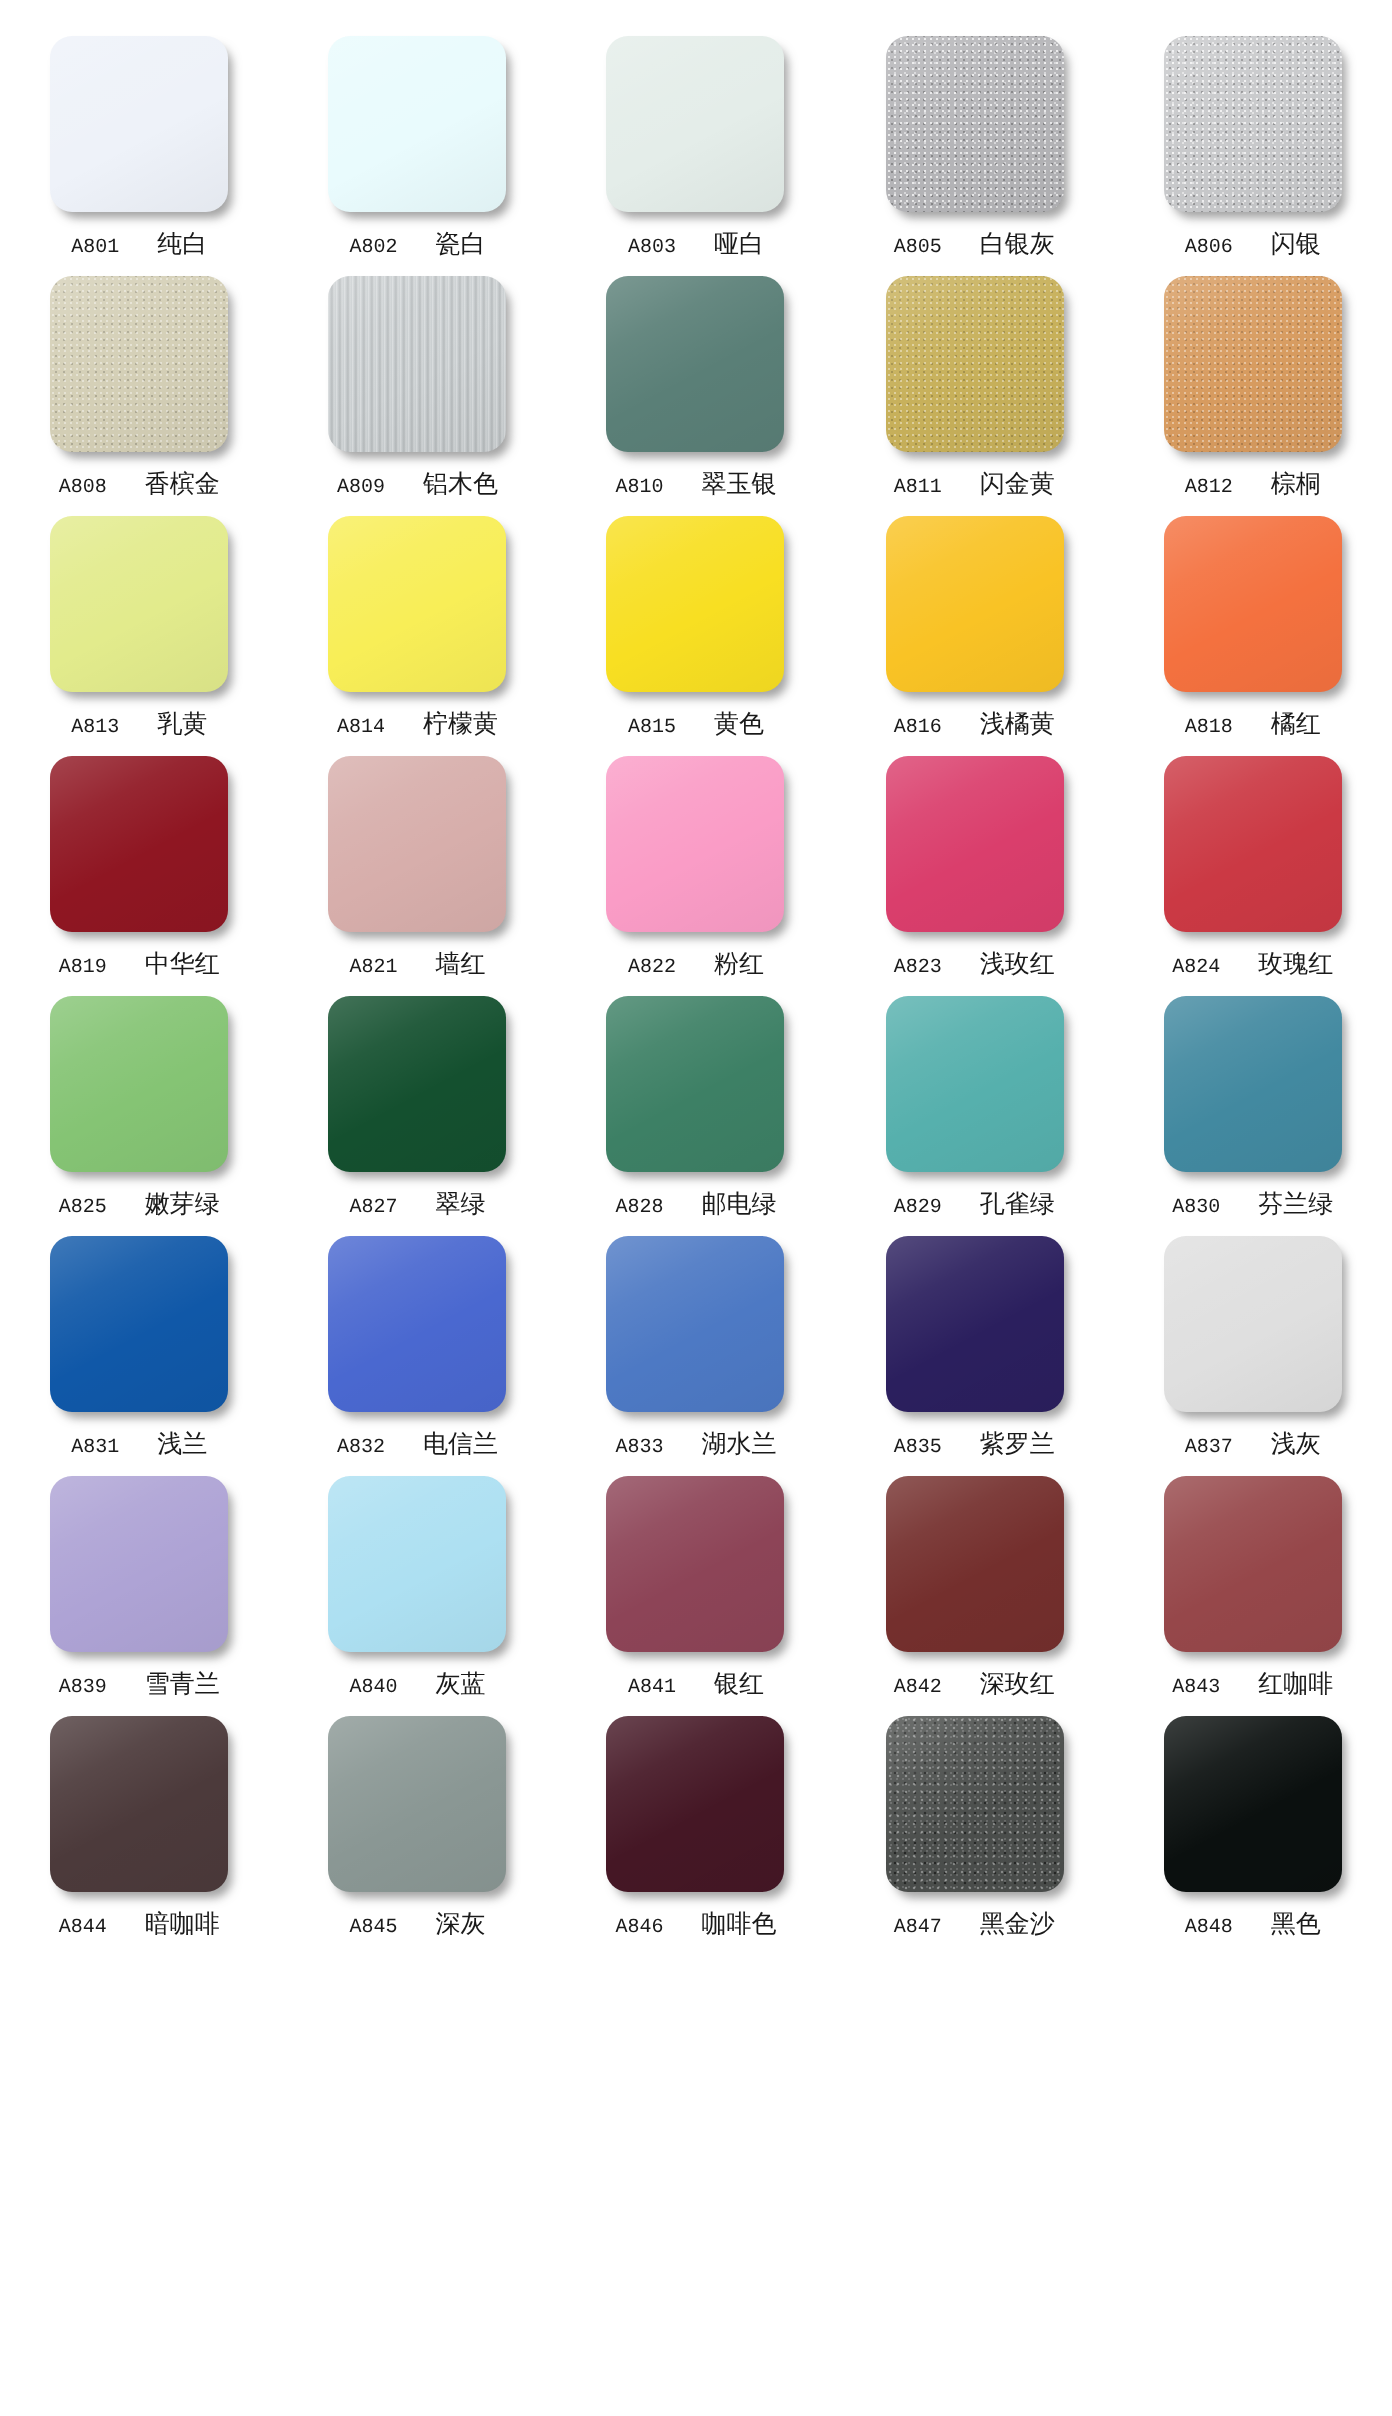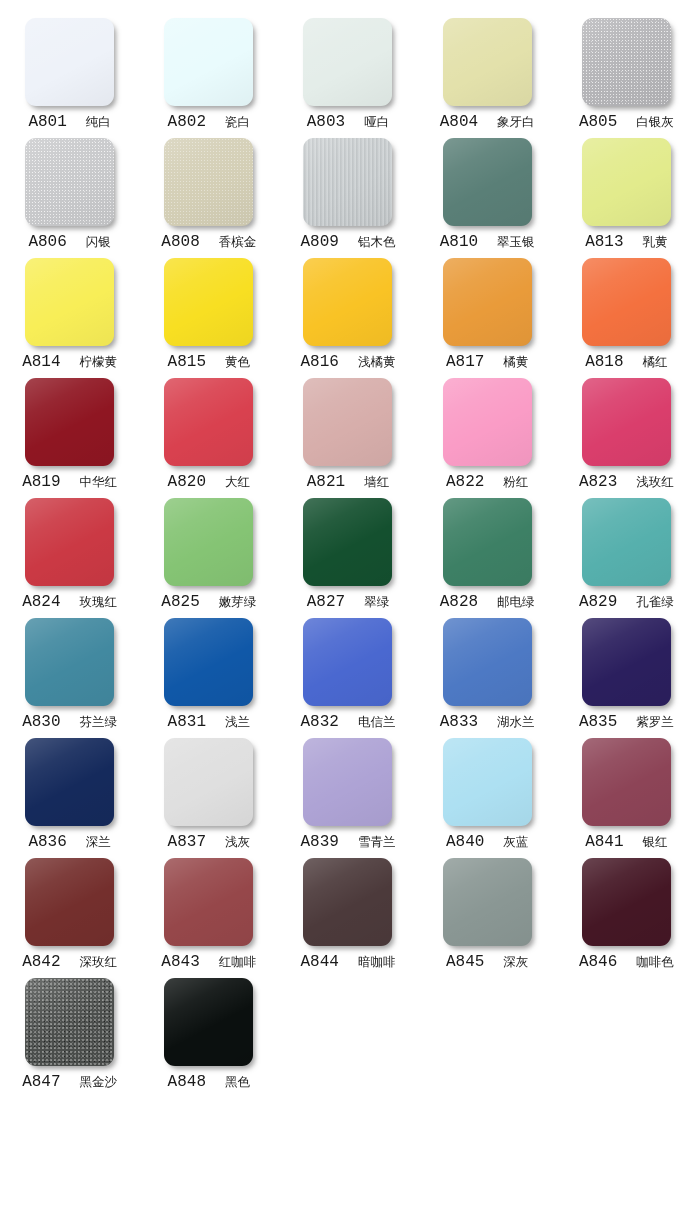--- a/index.html
+++ b/index.html
@@ -121,21 +121,21 @@
   .swatch-label {
     margin-top: 9px;
     font-size: 12px;
     line-height: 14px;
     color: #1a1a1a;
     white-space: nowrap;
     text-align: center;
   }
   .swatch-code {
     font-family: "Liberation Mono", "DejaVu Sans Mono", monospace;
-    font-size: 16px;
+    font-size: 10px;
     letter-spacing: 0px;
   }
   .swatch-name {
     font-family: Liberation Sans, sans-serif;
     font-size: 12.5px;
     margin-left: 19px;
   }
 </style>
 </head>
 <body>
@@ -154,26 +154,20 @@
         </div>
         <div class="swatch-label"><span class="swatch-code">A802</span><span class="swatch-name">瓷白</span></div>
       </div>
       <div class="swatch-cell">
         <div class="swatch-chip" style="background-color: rgb(228, 237, 233);">
           <span class="gloss"></span>
         </div>
         <div class="swatch-label"><span class="swatch-code">A803</span><span class="swatch-name">哑白</span></div>
       </div>
       <div class="swatch-cell">
-        <div class="swatch-chip" style="background-color: rgb(227, 225, 171);">
-          <span class="gloss"></span>
-        </div>
-        <div class="swatch-label"><span class="swatch-code">A804</span><span class="swatch-name">象牙白</span></div>
-      </div>
-      <div class="swatch-cell">
         <div class="swatch-chip tex-metallic" style="background-color: rgb(181, 181, 184);">
           <span class="tex"></span>
           <span class="gloss"></span>
         </div>
         <div class="swatch-label"><span class="swatch-code">A805</span><span class="swatch-name">白银灰</span></div>
       </div>
       <div class="swatch-cell">
         <div class="swatch-chip tex-metallic" style="background-color: rgb(200, 201, 203);">
           <span class="tex"></span>
           <span class="gloss"></span>
@@ -194,20 +188,34 @@
         </div>
         <div class="swatch-label"><span class="swatch-code">A809</span><span class="swatch-name">铝木色</span></div>
       </div>
       <div class="swatch-cell">
         <div class="swatch-chip" style="background-color: rgb(90, 127, 119);">
           <span class="gloss"></span>
         </div>
         <div class="swatch-label"><span class="swatch-code">A810</span><span class="swatch-name">翠玉银</span></div>
       </div>
       <div class="swatch-cell">
+        <div class="swatch-chip tex-sand" style="background-color: rgb(199, 176, 90);">
+          <span class="tex"></span>
+          <span class="gloss"></span>
+        </div>
+        <div class="swatch-label"><span class="swatch-code">A811</span><span class="swatch-name">闪金黄</span></div>
+      </div>
+      <div class="swatch-cell">
+        <div class="swatch-chip tex-sand" style="background-color: rgb(215, 155, 95);">
+          <span class="tex"></span>
+          <span class="gloss"></span>
+        </div>
+        <div class="swatch-label"><span class="swatch-code">A812</span><span class="swatch-name">棕桐</span></div>
+      </div>
+      <div class="swatch-cell">
         <div class="swatch-chip" style="background-color: rgb(226, 235, 140);">
           <span class="gloss"></span>
         </div>
         <div class="swatch-label"><span class="swatch-code">A813</span><span class="swatch-name">乳黄</span></div>
       </div>
       <div class="swatch-cell">
         <div class="swatch-chip" style="background-color: rgb(248, 238, 87);">
           <span class="gloss"></span>
         </div>
         <div class="swatch-label"><span class="swatch-code">A814</span><span class="swatch-name">柠檬黄</span></div>
@@ -218,44 +226,32 @@
         </div>
         <div class="swatch-label"><span class="swatch-code">A815</span><span class="swatch-name">黄色</span></div>
       </div>
       <div class="swatch-cell">
         <div class="swatch-chip" style="background-color: rgb(249, 195, 37);">
           <span class="gloss"></span>
         </div>
         <div class="swatch-label"><span class="swatch-code">A816</span><span class="swatch-name">浅橘黄</span></div>
       </div>
       <div class="swatch-cell">
-        <div class="swatch-chip" style="background-color: rgb(233, 155, 58);">
-          <span class="gloss"></span>
-        </div>
-        <div class="swatch-label"><span class="swatch-code">A817</span><span class="swatch-name">橘黄</span></div>
-      </div>
-      <div class="swatch-cell">
         <div class="swatch-chip" style="background-color: rgb(244, 113, 63);">
           <span class="gloss"></span>
         </div>
         <div class="swatch-label"><span class="swatch-code">A818</span><span class="swatch-name">橘红</span></div>
       </div>
       <div class="swatch-cell">
         <div class="swatch-chip" style="background-color: rgb(143, 22, 34);">
           <span class="gloss"></span>
         </div>
         <div class="swatch-label"><span class="swatch-code">A819</span><span class="swatch-name">中华红</span></div>
       </div>
       <div class="swatch-cell">
-        <div class="swatch-chip" style="background-color: rgb(217, 65, 79);">
-          <span class="gloss"></span>
-        </div>
-        <div class="swatch-label"><span class="swatch-code">A820</span><span class="swatch-name">大红</span></div>
-      </div>
-      <div class="swatch-cell">
         <div class="swatch-chip" style="background-color: rgb(215, 174, 171);">
           <span class="gloss"></span>
         </div>
         <div class="swatch-label"><span class="swatch-code">A821</span><span class="swatch-name">墙红</span></div>
       </div>
       <div class="swatch-cell">
         <div class="swatch-chip" style="background-color: rgb(250, 156, 198);">
           <span class="gloss"></span>
         </div>
         <div class="swatch-label"><span class="swatch-code">A822</span><span class="swatch-name">粉红</span></div>
@@ -318,26 +314,20 @@
         <div class="swatch-chip" style="background-color: rgb(77, 121, 196);">
           <span class="gloss"></span>
         </div>
         <div class="swatch-label"><span class="swatch-code">A833</span><span class="swatch-name">湖水兰</span></div>
       </div>
       <div class="swatch-cell">
         <div class="swatch-chip" style="background-color: rgb(43, 31, 94);">
           <span class="gloss"></span>
         </div>
         <div class="swatch-label"><span class="swatch-code">A835</span><span class="swatch-name">紫罗兰</span></div>
-      </div>
-      <div class="swatch-cell">
-        <div class="swatch-chip" style="background-color: rgb(21, 42, 92);">
-          <span class="gloss"></span>
-        </div>
-        <div class="swatch-label"><span class="swatch-code">A836</span><span class="swatch-name">深兰</span></div>
       </div>
       <div class="swatch-cell">
         <div class="swatch-chip" style="background-color: rgb(223, 223, 223);">
           <span class="gloss"></span>
         </div>
         <div class="swatch-label"><span class="swatch-code">A837</span><span class="swatch-name">浅灰</span></div>
       </div>
       <div class="swatch-cell">
         <div class="swatch-chip" style="background-color: rgb(174, 163, 213);">
           <span class="gloss"></span>

